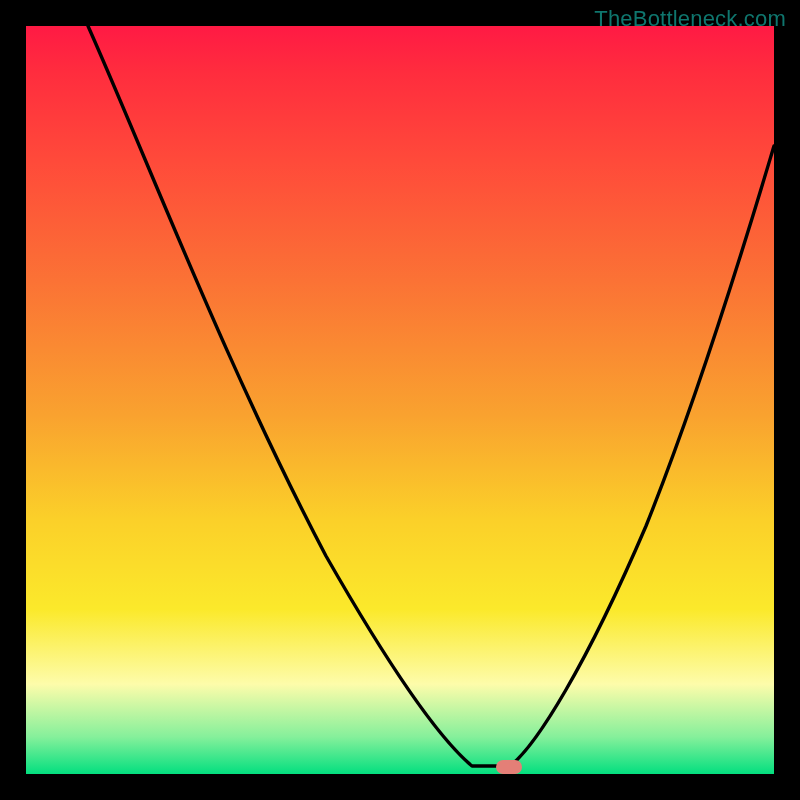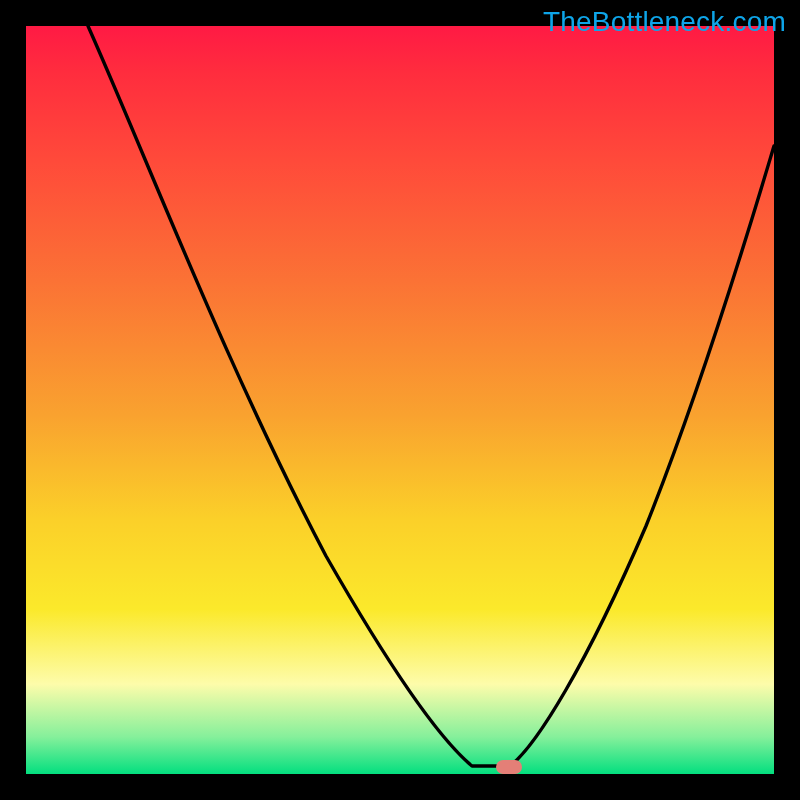--- a/index.html
+++ b/index.html
@@ -14,22 +14,22 @@
   .frame {
     position: relative;
     width: 800px;
     height: 800px;
     background: #000;
   }
   .watermark {
     position: absolute;
     top: 6px;
     right: 14px;
-    color: #0ea5e9;
-    font-size: 28px;
+    color: #0f766e;
+    font-size: 22px;
     font-weight: 500;
     z-index: 4;
     letter-spacing: 0.2px;
   }
   .plot {
     position: absolute;
     left: 26px;
     top: 26px;
     width: 748px;
     height: 748px;

